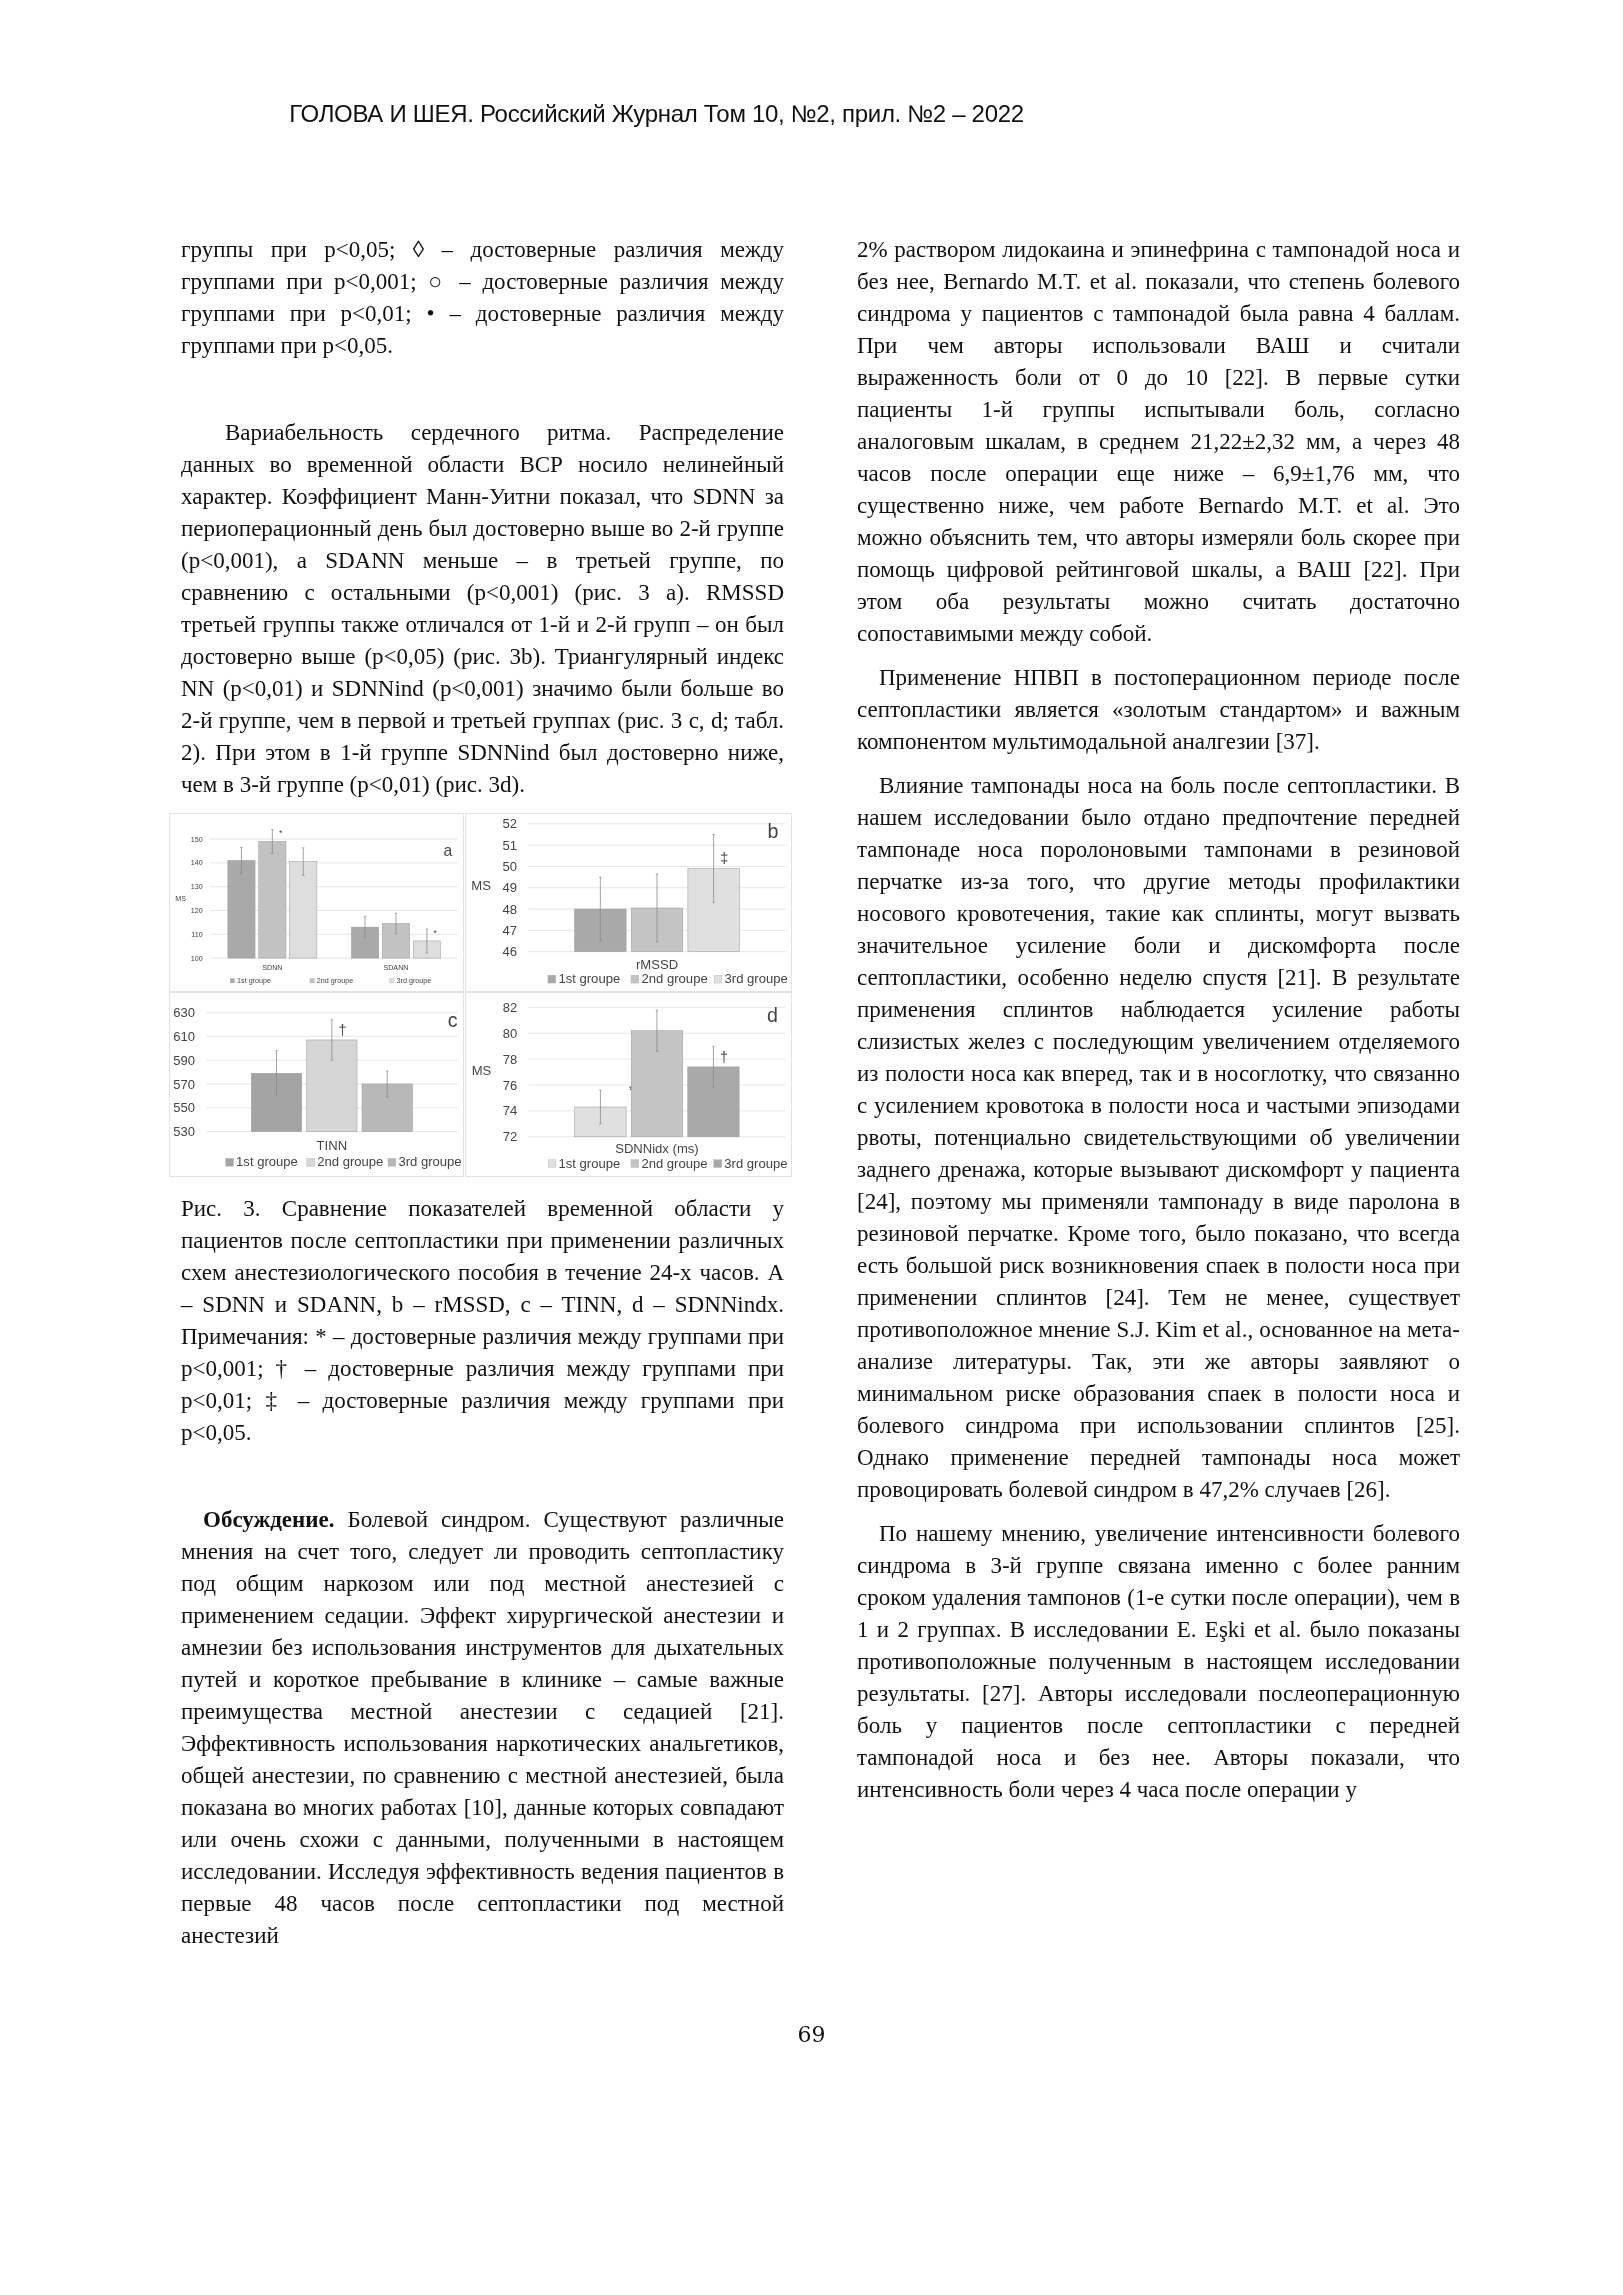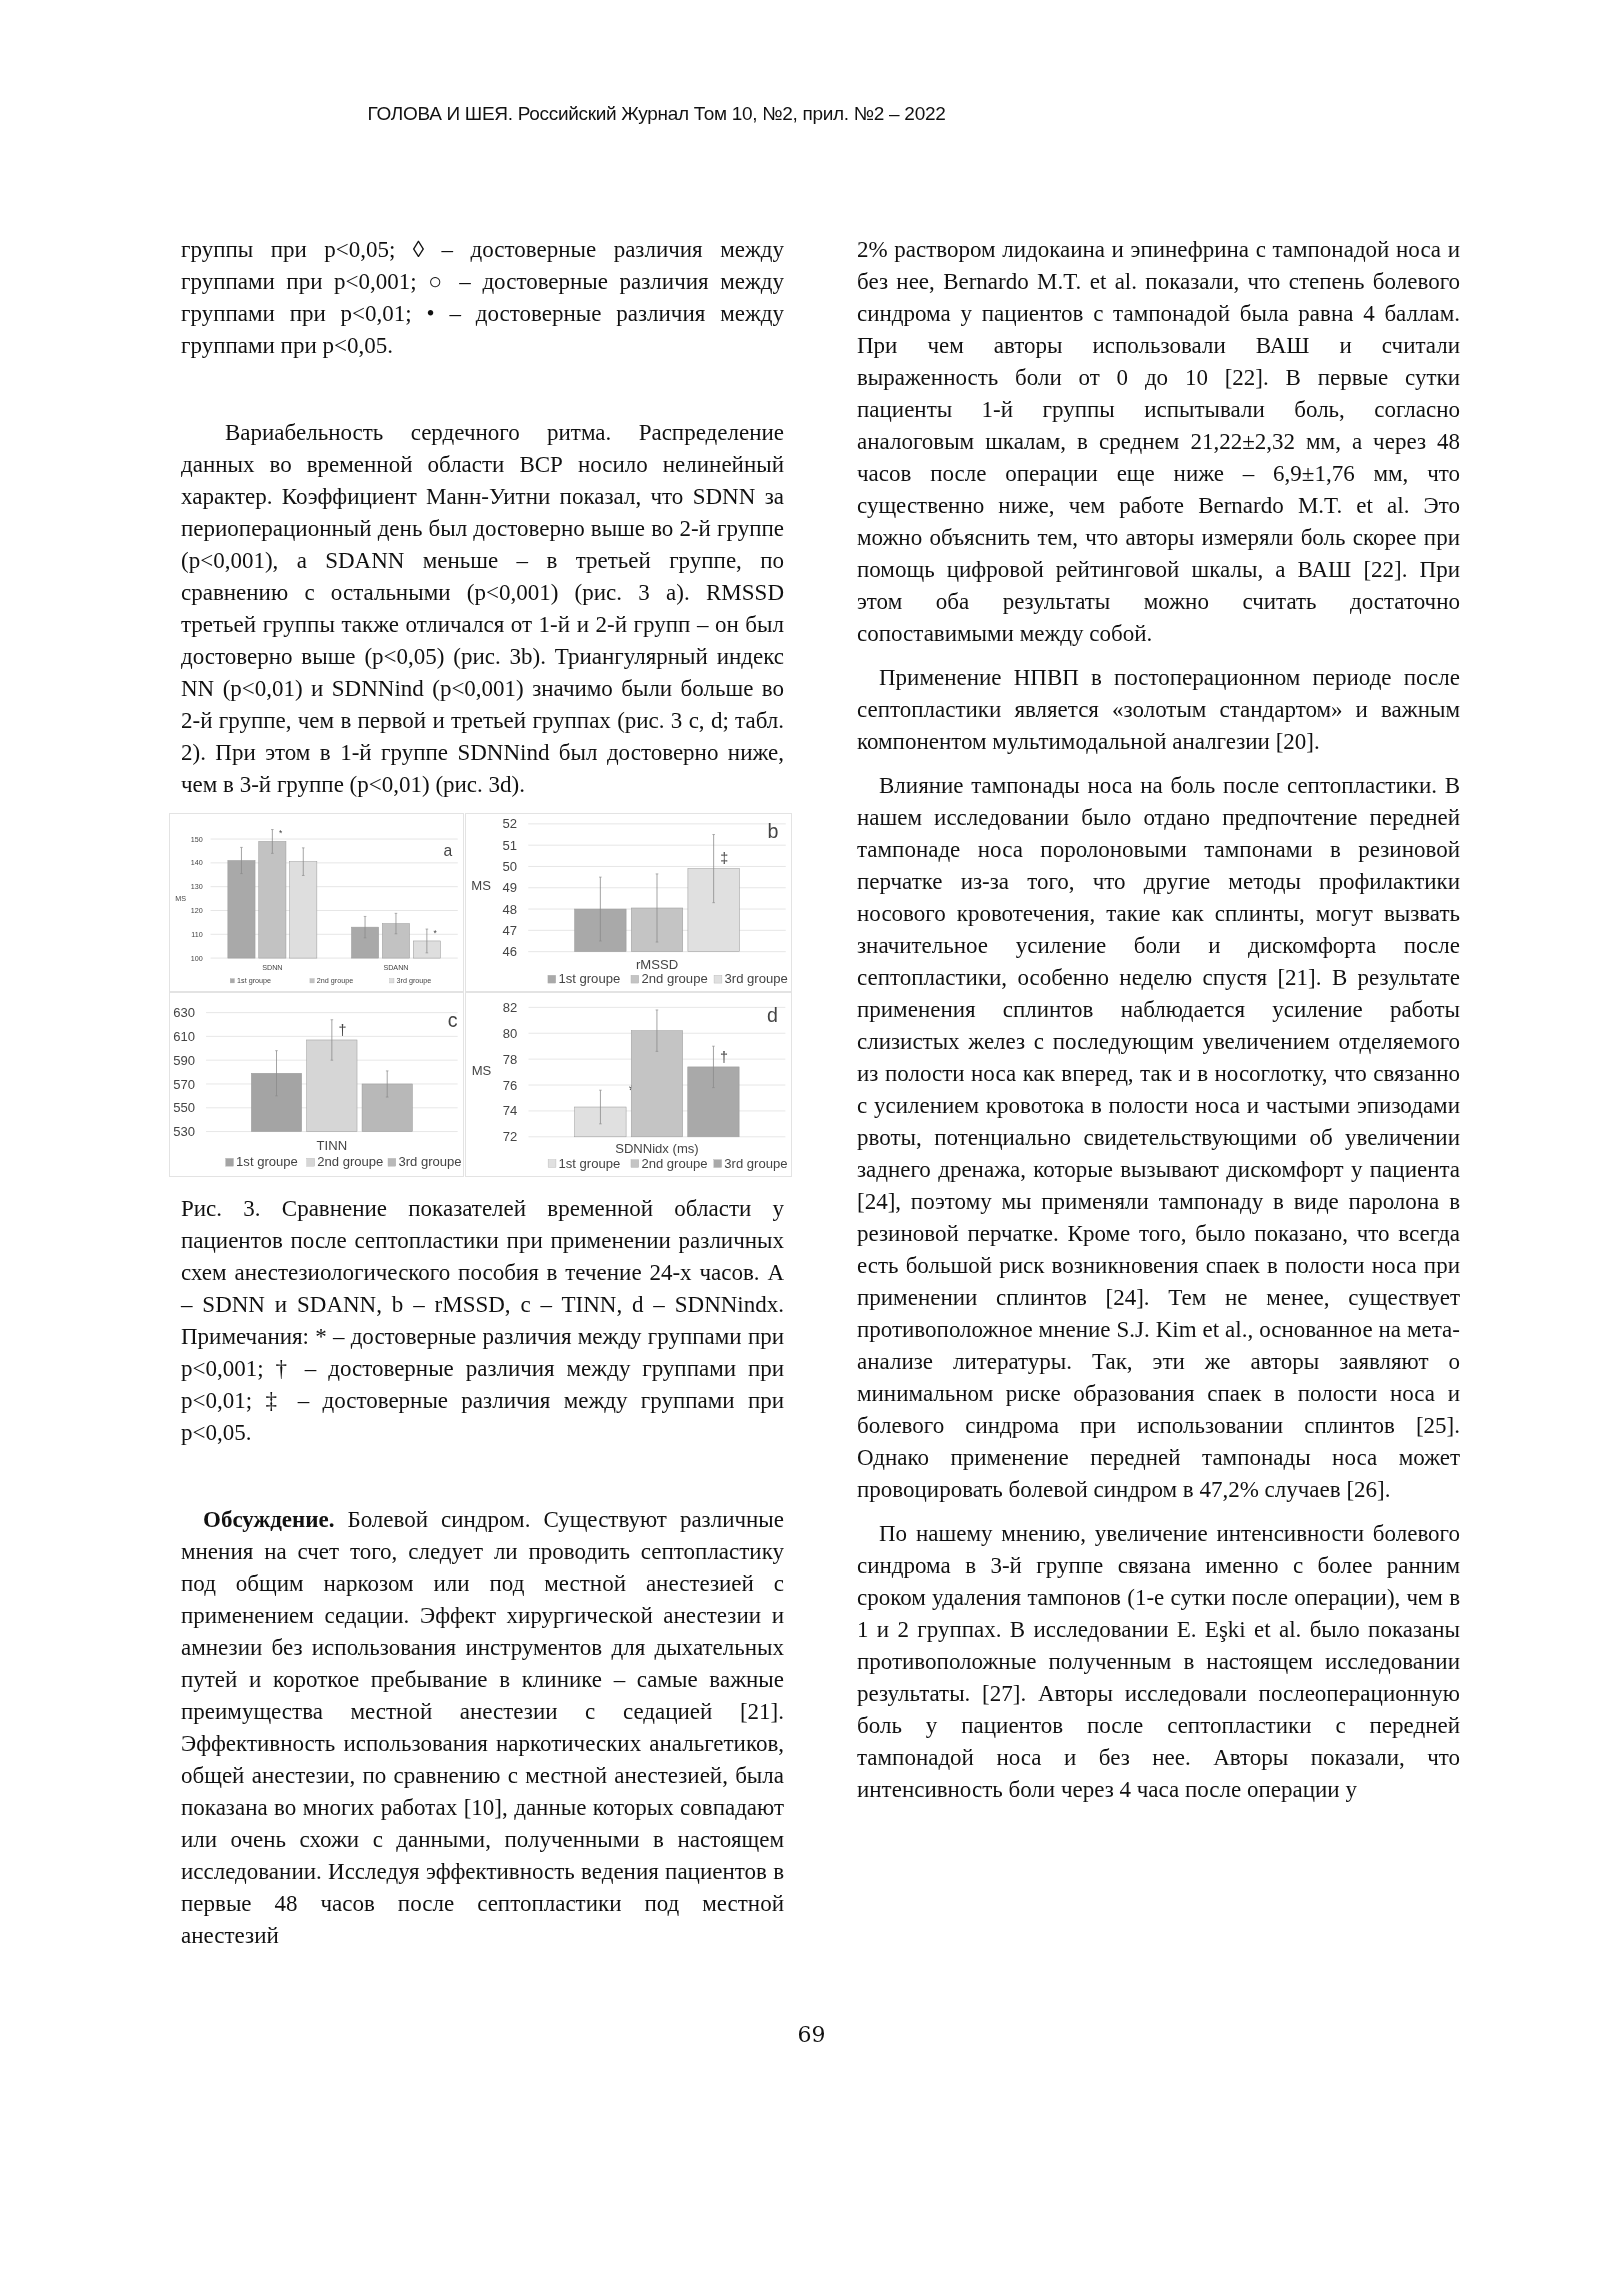--- a/index.html
+++ b/index.html
@@ -1,18 +1,18 @@
 <!DOCTYPE html>
 <html style="font-size:10.5px"><head>
 <meta charset="utf-8">
 <style>
   html, body { margin: 0; padding: 0; background: #ffffff; }
   body { width: 1623px; height: 2295px; position: relative; overflow: hidden; color: #111; }
   .header { position: absolute; top: 98px; left: 0; width: 1313px; text-align: center;
-    font-family: "Liberation Sans", sans-serif; font-size: 19px; line-height: 31px; letter-spacing: -0.3px; }
+    font-family: "Liberation Sans", sans-serif; font-size: 24px; line-height: 31px; letter-spacing: -0.3px; }
   .col { position: absolute; top: 222px; width: 627px;
     font-family: "Liberation Serif", serif; font-size: 23px; line-height: 32px; text-align: justify; }
   .col.left { left: 169px; }
   .col.right { left: 845px; }
   .col p { margin: 12px; }
   .indent { text-indent: 44px; }
   .indent-s { text-indent: 22px; }
   .gap { height: 31px; }
   .bold { font-weight: bold; }
   .figure { position: relative; width: 623px; height: 368px; margin: 2.6px 0 5.2px 0; }
@@ -206,19 +206,19 @@
     </div>
   </div>
 
   <p class="caption">Рис. 3. Сравнение показателей временной области у пациентов после септопластики при применении различных схем анестезиологического пособия в течение 24-х часов. A – SDNN и SDANN, b – rMSSD, c – TINN, d – SDNNindx. Примечания: * – достоверные различия между группами  при p&lt;0,001; † – достоверные различия между группами при p&lt;0,01; ‡ – достоверные различия между группами при p&lt;0,05.</p>
   <div class="gap"></div>
   <p class="indent-s"><span class="bold">Обсуждение.</span><span> Болевой синдром. Существуют различные мнения на счет того, следует ли проводить септопластику под общим наркозом или под местной анестезией с применением седации. Эффект хирургической анестезии и амнезии без использования инструментов для дыхательных путей и короткое пребывание в клинике – самые важные преимущества местной анестезии с седацией [21]. Эффективность использования наркотических анальгетиков, общей анестезии, по сравнению с местной анестезией, была показана во многих работах [10], данные которых совпадают или очень схожи с данными, полученными в настоящем исследовании. Исследуя эффективность ведения пациентов в первые 48 часов после септопластики под местной анестезий</span></p>
 </div>
 
 <div class="col right">
   <p>2% раствором лидокаина и эпинефрина с тампонадой носа и без нее, Bernardo M.T. et al. показали, что степень болевого синдрома у пациентов с тампонадой была равна 4 баллам. При чем авторы использовали ВАШ и считали выраженность боли от 0 до 10 [22]. В первые сутки пациенты 1-й группы испытывали боль, согласно аналоговым шкалам, в среднем 21,22±2,32 мм, а через 48 часов после операции еще ниже – 6,9±1,76 мм, что существенно ниже, чем работе Bernardo M.T. et al. Это можно объяснить тем, что авторы измеряли боль скорее при помощь цифровой рейтинговой шкалы, а ВАШ [22]. При этом оба результаты можно считать достаточно сопоставимыми между собой.</p>
-  <p class="indent-s">Применение НПВП в постоперационном периоде после септопластики является «золотым стандартом» и важным компонентом мультимодальной аналгезии [20].</p>
+  <p class="indent-s">Применение НПВП в постоперационном периоде после септопластики является «золотым стандартом» и важным компонентом мультимодальной аналгезии [37].</p>
   <p class="indent-s">Влияние тампонады носа на боль после септопластики. В нашем исследовании было отдано предпочтение передней тампонаде носа поролоновыми тампонами в резиновой перчатке из-за того, что другие методы профилактики носового кровотечения, такие как сплинты, могут вызвать значительное усиление боли и дискомфорта после септопластики, особенно неделю спустя [21]. В результате применения сплинтов наблюдается усиление работы слизистых желез с последующим увеличением отделяемого из полости носа как вперед, так и в носоглотку, что связанно с усилением кровотока в полости носа и частыми эпизодами рвоты, потенциально свидетельствующими об увеличении заднего дренажа, которые вызывают дискомфорт у пациента [24], поэтому мы применяли тампонаду в виде паролона в резиновой перчатке. Кроме того, было показано, что всегда есть большой риск возникновения спаек в полости носа при применении сплинтов [24]. Тем не менее, существует противоположное мнение S.J. Kim et al., основанное на мета-анализе литературы. Так, эти же авторы заявляют о минимальном риске образования спаек в полости носа и болевого синдрома при использовании сплинтов [25]. Однако применение передней тампонады носа может провоцировать болевой синдром в 47,2% случаев [26].</p>
   <p class="indent-s">По нашему мнению, увеличение интенсивности болевого синдрома в 3-й группе связана именно с более ранним сроком удаления тампонов (1-е сутки после операции), чем в 1 и 2 группах. В исследовании E. Eşki et al. было показаны противоположные полученным в настоящем исследовании результаты. [27]. Авторы исследовали послеоперационную боль у пациентов после септопластики с передней тампонадой носа и без нее. Авторы показали, что интенсивность боли через 4 часа после операции у</p>
 </div>
 
 <div class="page-number">69</div>
 
 
 </body></html>

